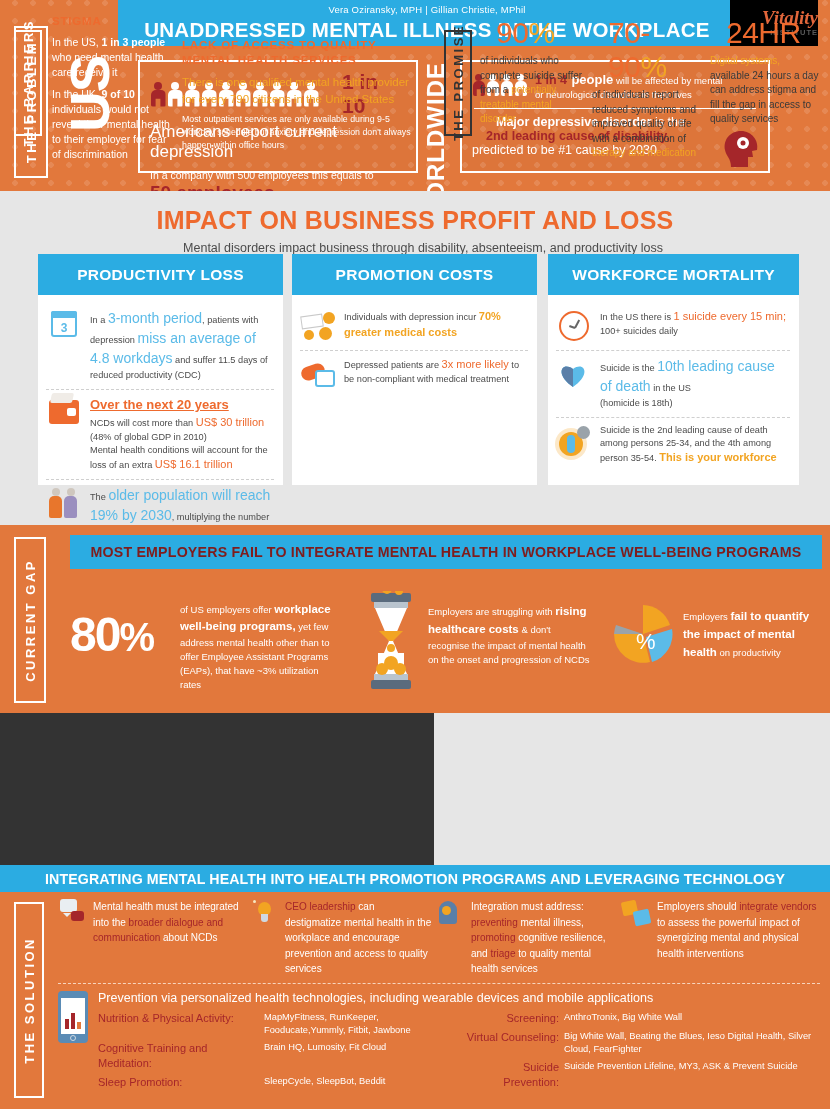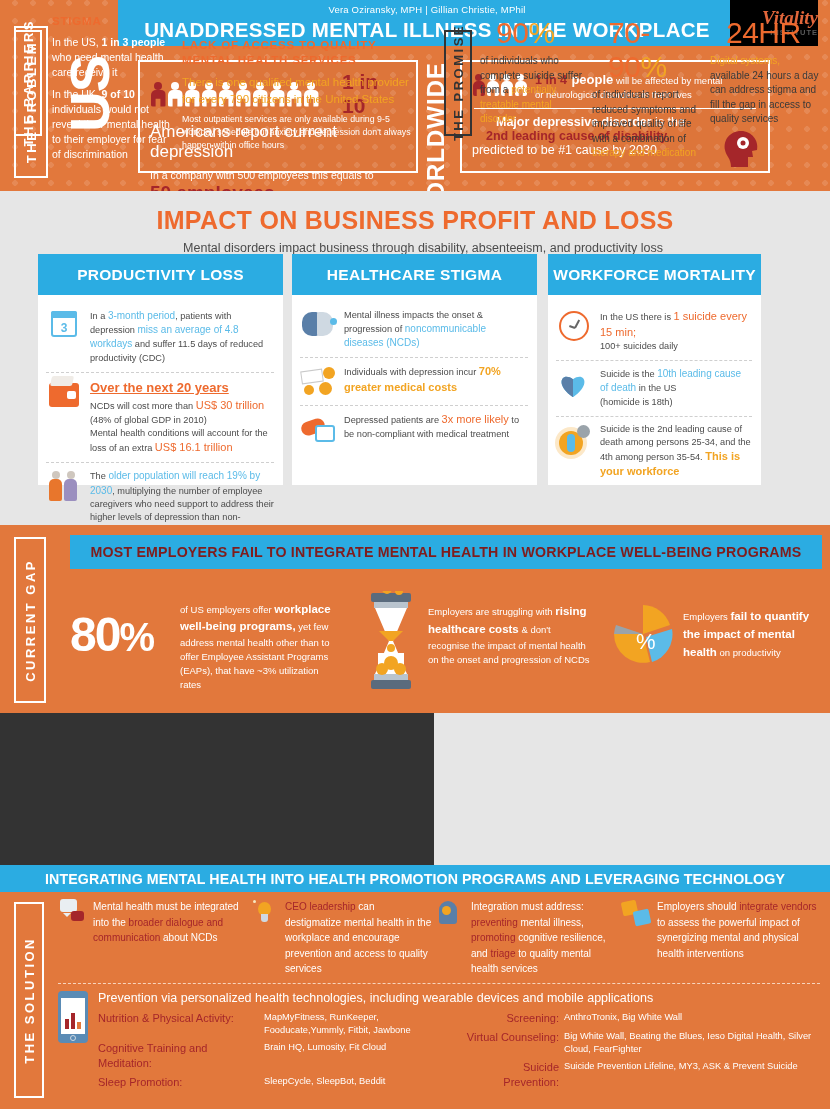--- a/index.html
+++ b/index.html
@@ -109,34 +109,34 @@
   #head-icon { position: absolute; right: 8px; bottom: 4px; width: 42px; height: 40px; }
 
   
   #impact { position: absolute; top: 191px; left: 0; width: 830px; height: 334px; background: #e6e6e6; }
   #impact-title { text-align: center; color: #ee6a2e; font-weight: bold; font-size: 25px; padding-top: 15px; letter-spacing: .3px; }
   #impact-sub { text-align: center; color: #4b4b4b; font-size: 12.5px; margin-top: 6px; padding-left: 16px; }
 
   .col { position: absolute; top: 63px; width: 245px; }
   #col1 { left: 38px; }
   #col2 { left: 292px; }
-  #col3 { left: 548px; width: 213px; border-radius: 27px; }
+  #col3 { left: 548px; width: 251px; border-radius: 27px; }
   .colhead {
     background: #2bace2; color: #fff; font-weight: bold; font-size: 15.5px;
     text-align: center; padding: 12px 0 11px; letter-spacing: .3px;
   }
   .colbody { background: #fff; padding: 8px 9px 8px 8px; }
   #col1 .colbody { height: 190px; }
   #col2 .colbody { height: 190px; }
   #col3 .colbody { height: 190px; }
   .fact { display: flex; gap: 8px; padding: 6px 0 7px; align-items: flex-start; }
   .fact + .fact { border-top: 1px dashed #cfcfcf; }
   .fact .ic { flex: 0 0 36px; height: 34px; position: relative; }
   .fact .tx { font-size: 9.2px; line-height: 1.42; color: #4b4b4b; flex: 1; }
-  .fact .tx .bigblue { color: #5bbbe8; font-size: 10px; }
+  .fact .tx .bigblue { color: #5bbbe8; font-size: 14px; }
   .fact .tx .bigor { color: #ee6a2e; font-size: 11px; }
   .fact .tx .bigamber { color: #f2a422; font-size: 11px; font-weight: bold; }
   .fact .tx .hdr-or { color: #ee6a2e; font-size: 13px; font-weight: bold; display:block; margin-bottom:1px;text-decoration:underline;}
 
   
   .ic-cal { width: 26px; height: 26px; border: 2px solid #5bbbe8; border-radius: 3px; background: #fff; margin: 2px auto; position: relative; }
   .ic-cal::before { content: ""; position: absolute; left: -2px; right: -2px; top: -2px; height: 7px; background: #5bbbe8; border-radius: 2px 2px 0 0; }
   .ic-cal span { position: absolute; left: 0; right: 0; top: 8px; text-align: center; font-size: 12px; color: #5bbbe8; font-weight: bold; }
   .ic-wallet { width: 30px; height: 24px; background: #ee6a2e; border-radius: 3px; margin: 4px auto; position: relative; }
   .ic-wallet::after { content:""; position:absolute; right:3px; top:8px; width:9px; height:8px; background:#fff; border-radius:2px;}
@@ -407,32 +407,22 @@
                 <i class="a"></i>
                 <i class="b"></i>
               </div>
             </div>
           <div class="tx">The <span class="bigblue">older population will reach 19% by 2030</span>, multiplying the number of employee caregivers who need support to address their higher levels of depression than non-caregivers</div>
         </div>
       </div>
     </div>
 
     <div class="col" id="col2">
-      <div class="colhead">HEALTHCARE STIGMA</div>
+      <div class="colhead">PROMOTION COSTS</div>
       <div class="colbody">
-        <div class="fact">
-          <div class="ic">
-              <div class="ic-brain">
-                <div class="l"></div>
-                <div class="r"></div>
-                <div class="d"></div>
-              </div>
-            </div>
-          <div class="tx">Mental illness impacts the onset &amp; progression of <span class="bigblue">noncommunicable diseases (NCDs)</span></div>
-        </div>
         <div class="fact">
           <div class="ic">
               <div class="ic-money">
                 <div class="bill"></div>
                 <div class="c1"></div>
                 <div class="c2"></div>
                 <div class="c3"></div>
               </div>
             </div>
           <div class="tx">Individuals with depression incur <span class="bigamber">70% greater medical costs</span></div>

